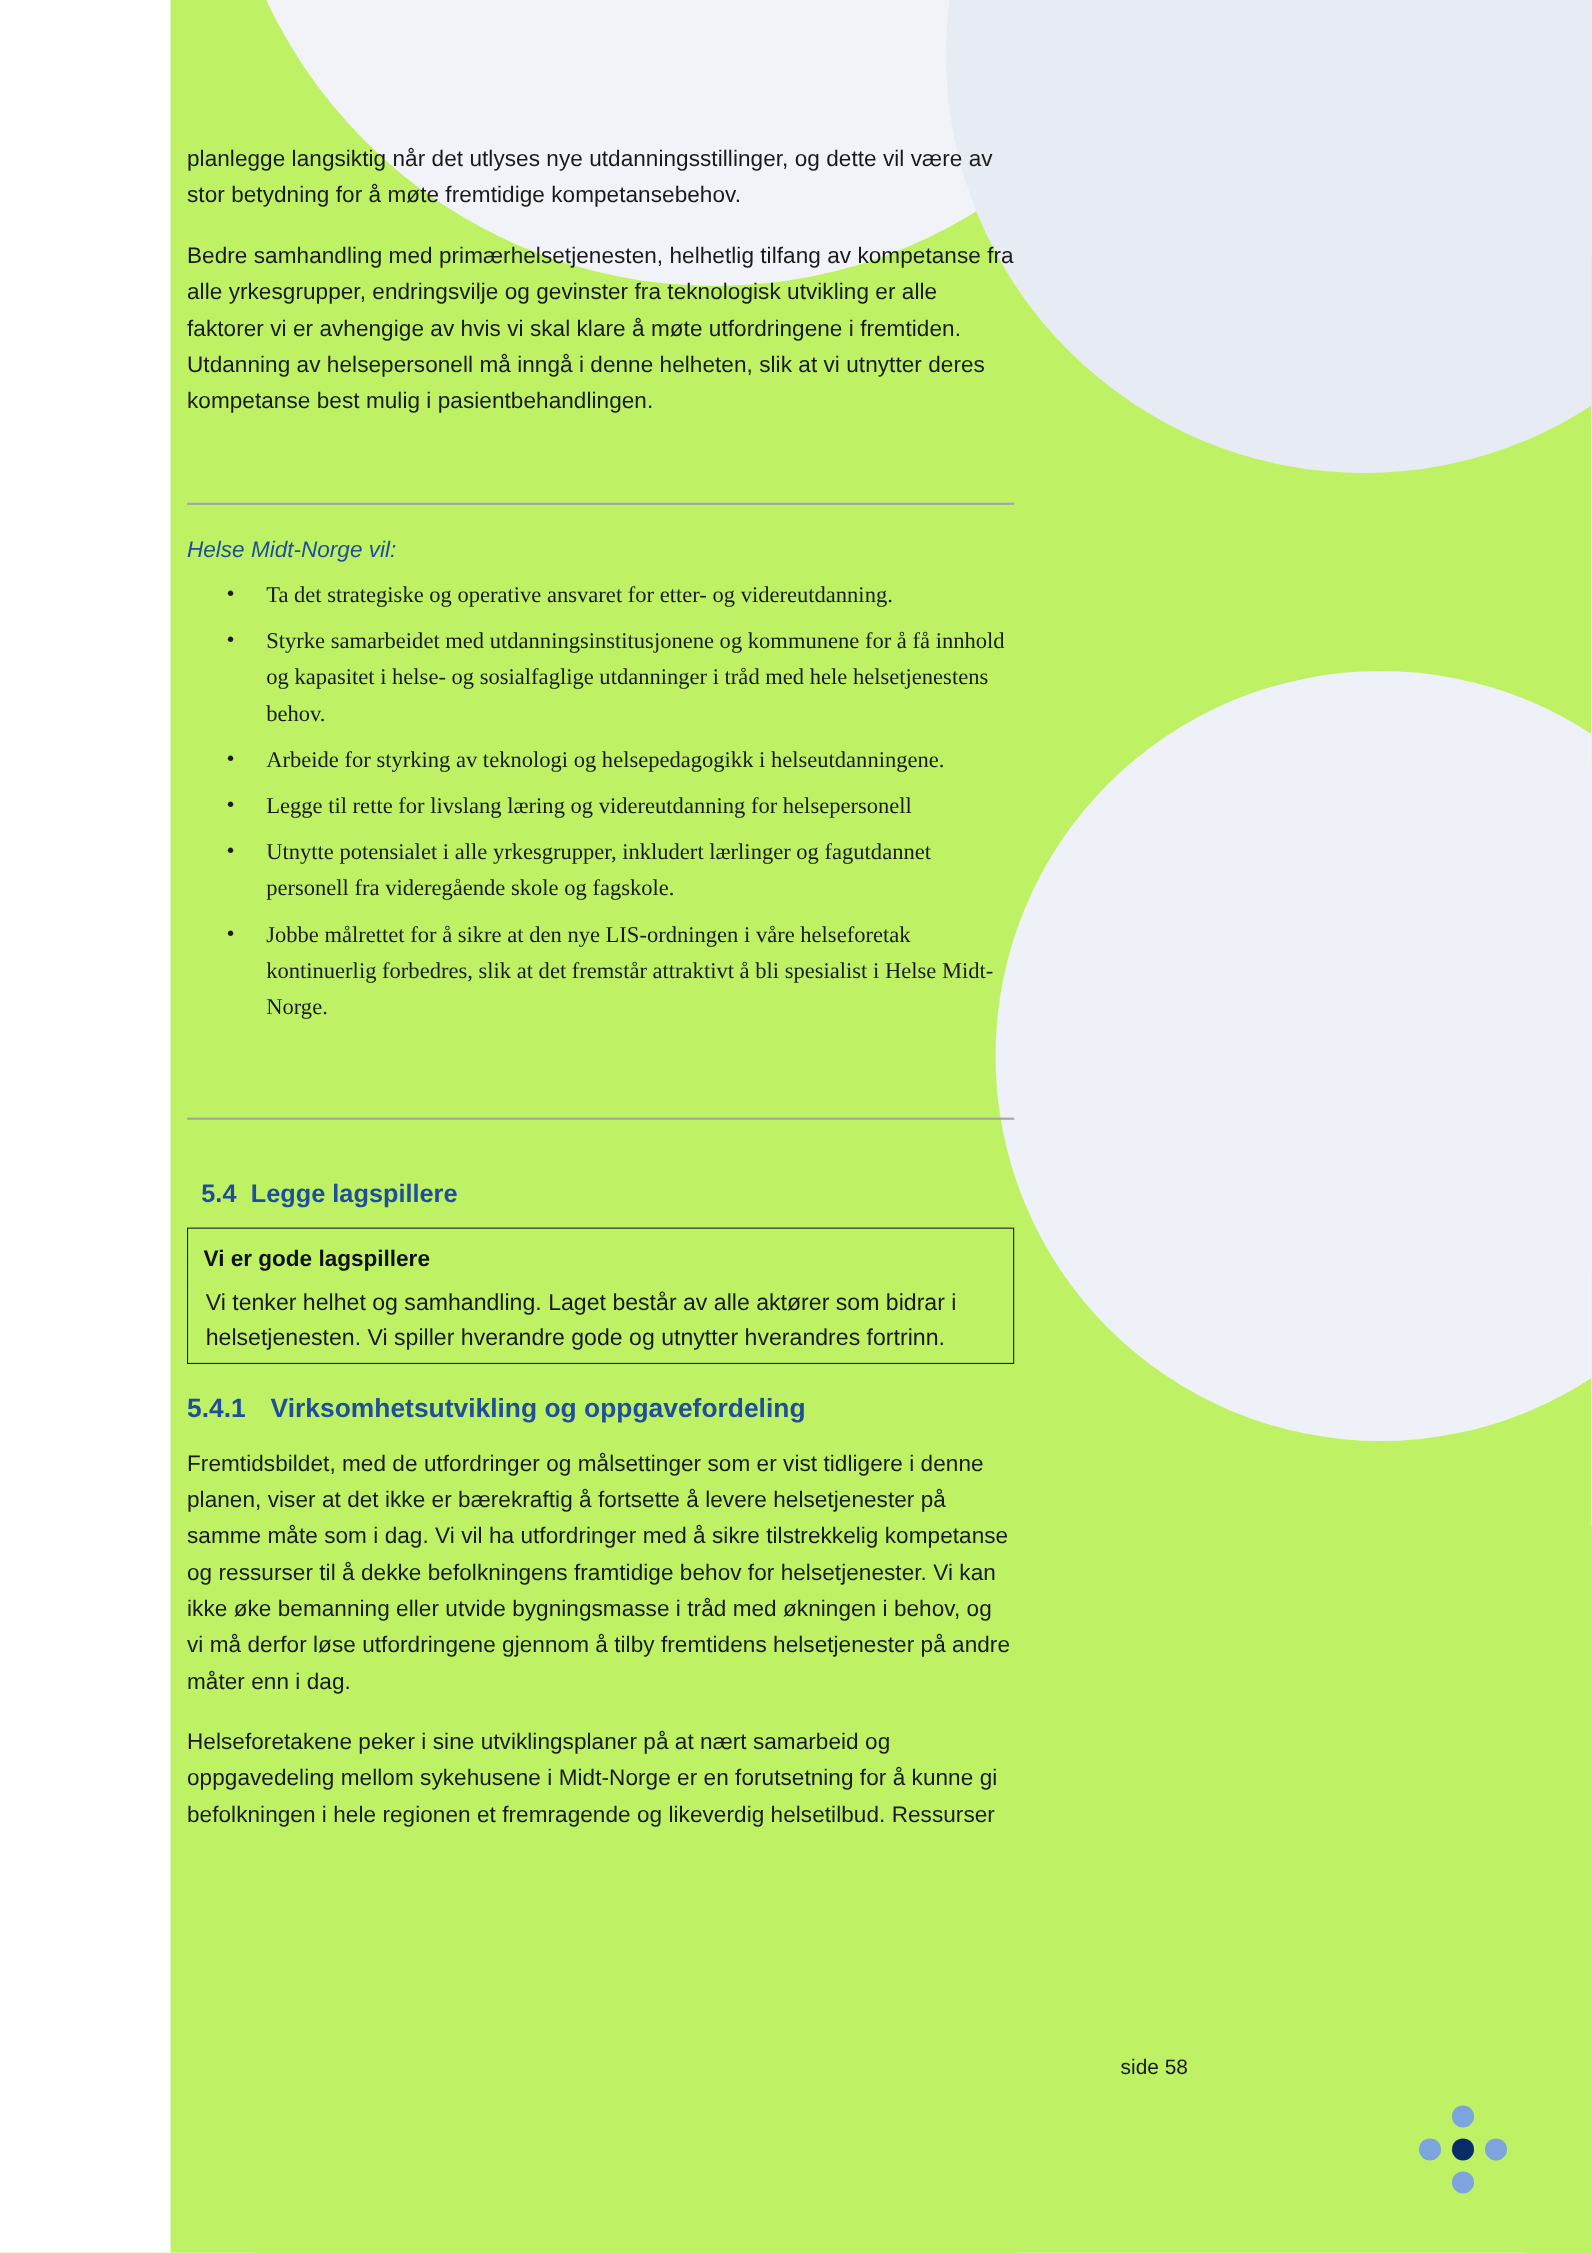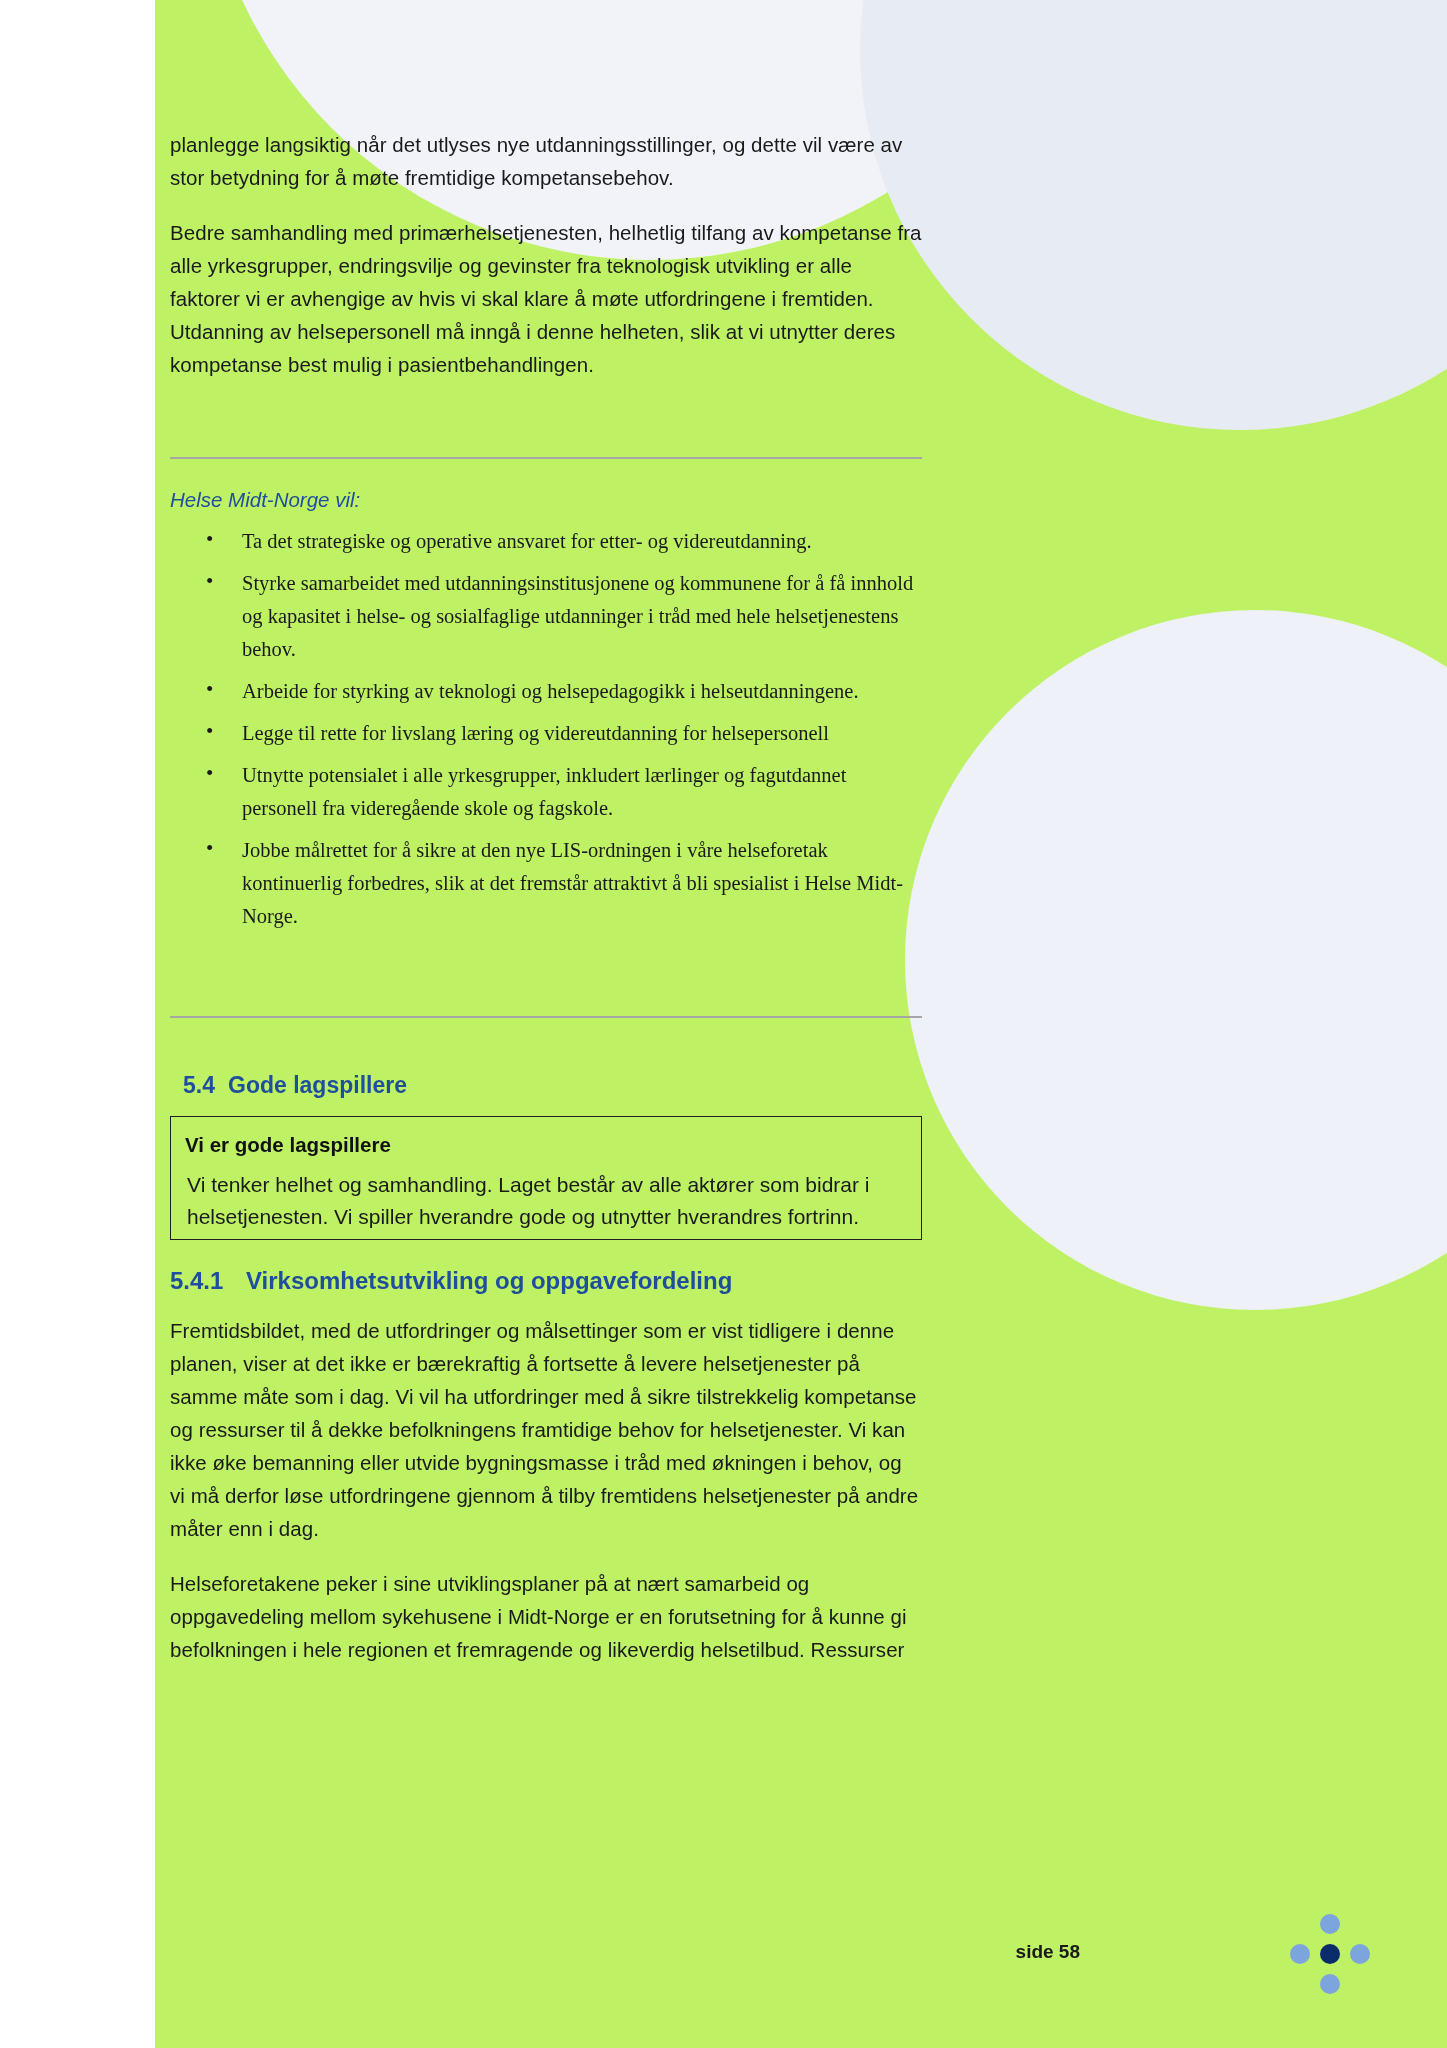--- a/index.html
+++ b/index.html
@@ -162,27 +162,26 @@
     margin: 2px;
   }
 
   .spacer-sm { height: 26px; }
   .spacer-md { height: 46px; }
 
   
   .footer-page-number {
     position: absolute;
     left: 0;
-    top: 1941px;
+    top: 1869px;
     width: 1080px;
     text-align: right;
     font-size: 19px;
     color: #1a1a1a;
     z-index: 3;
-    font-weight: bold;
   }
   .logo-dots {
     position: absolute;
     left: 1284px;
     top: 1908px;
     width: 92px;
     height: 92px;
     z-index: 3;
   }
   .logo-dots .dot {
@@ -232,21 +231,21 @@
     </ul>
 
     <div class="spacer-md"></div>
 
     <hr class="rule">
 
     <div class="spacer-sm"></div>
 
     <h2 class="section-heading">
       <span class="num">5.4</span>
-      <span class="txt">Gode lagspillere</span>
+      <span class="txt">Legge lagspillere</span>
     </h2>
 
     <div class="callout-box">
       <p class="callout-title">Vi er gode lagspillere</p>
       <p class="callout-body">Vi tenker helhet og samhandling. Laget består av alle aktører som bidrar i helsetjenesten. Vi spiller hverandre gode og utnytter hverandres fortrinn.</p>
     </div>
 
     <h3 class="subsection-heading">
       <span class="num">5.4.1</span>
       <span class="txt">Virksomhetsutvikling og oppgavefordeling</span>

